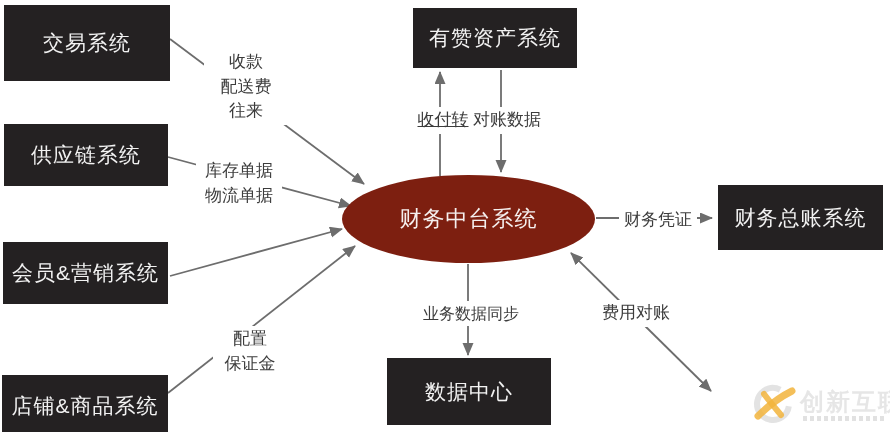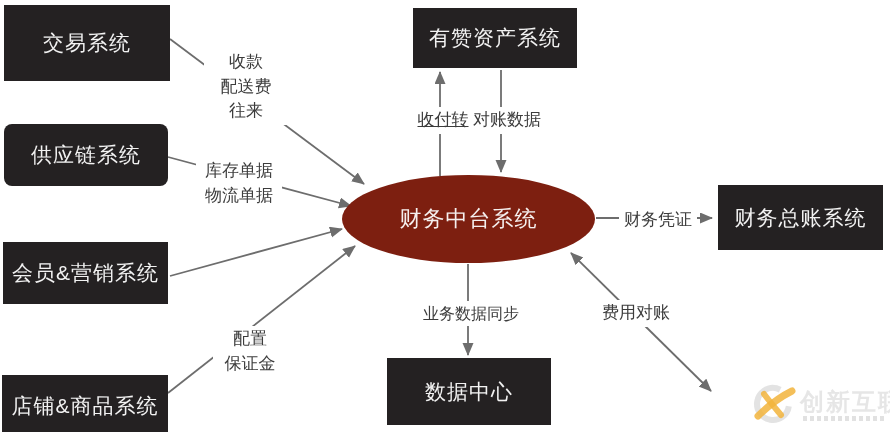--- a/index.html
+++ b/index.html
@@ -64,21 +64,21 @@
     <line x1="440" y1="176" x2="440" y2="72" marker-end="url(#arrow)"></line>
     <line x1="501" y1="70" x2="501" y2="172" marker-end="url(#arrow)"></line>
     <line x1="596" y1="218" x2="712" y2="218" marker-end="url(#arrow)"></line>
     <line x1="468" y1="264" x2="468" y2="355" marker-end="url(#arrow)"></line>
     <line x1="641" y1="322" x2="571" y2="253" marker-end="url(#arrow)"></line>
     <line x1="641" y1="322" x2="711" y2="391" marker-end="url(#arrow)"></line>
   </svg>
 
   <div class="node" style="left:4px;top:5px;width:166px;height:76px;">交易系统</div>
 
-  <div class="node" style="left:4px;top:124px;width:164px;height:62px;border-radius:8px;">供应链系统</div>
+  <div class="node" style="left:4px;top:124px;width:164px;height:62px;">供应链系统</div>
 
   <div class="node" style="left:3px;top:242px;width:165px;height:62px;">会员&amp;营销系统</div>
 
   <div class="node" style="left:2px;top:375px;width:166px;height:62px;">店铺&amp;商品系统</div>
 
   <div class="node" style="left:387px;top:8px;width:164px;height:60px;margin-left:26px;">有赞资产系统</div>
 
   <div class="node" style="left:718px;top:185px;width:165px;height:65px;">财务总账系统</div>
 
   <div class="node" style="left:387px;top:358px;width:164px;height:67px;">数据中心</div>

